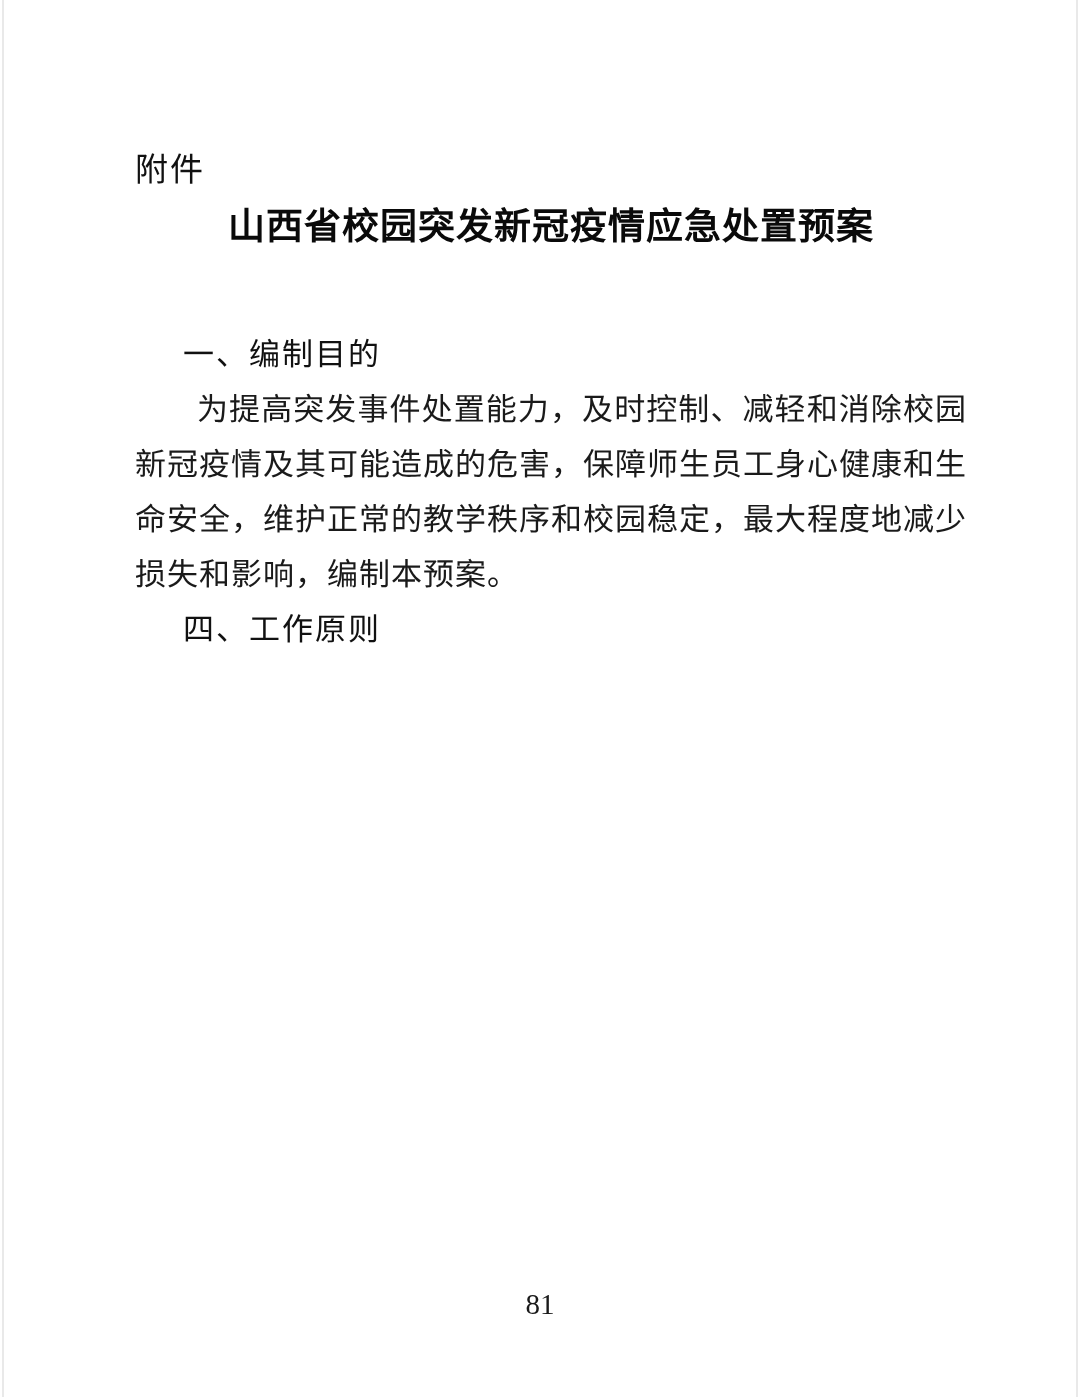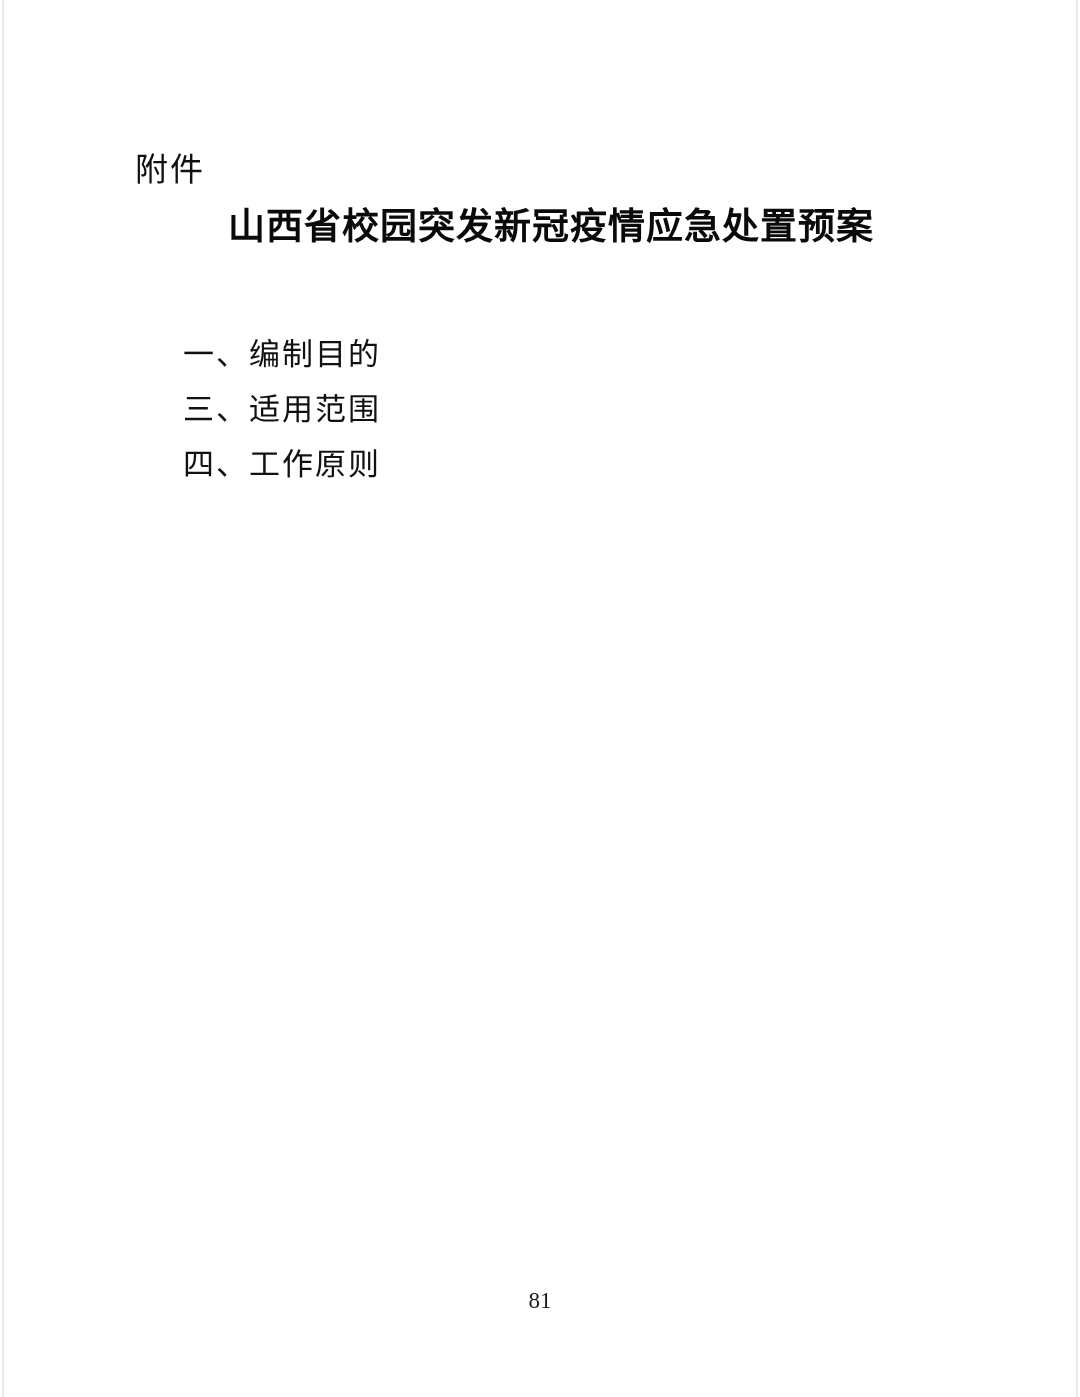--- a/index.html
+++ b/index.html
@@ -82,47 +82,47 @@
     word-break: break-all;
   }
 
   .page-number {
     position: absolute;
     left: 0;
     right: 0;
     top: 1288px;
     text-align: center;
     font-family: "Liberation Serif", "DejaVu Serif", serif;
-    font-size: 23px;
+    font-size: 29px;
     color: #1a1a1a;
   }
 </style>
 </head>
 <body>
 
 <div class="edge-line edge-left"></div>
 <div class="edge-line edge-right"></div>
 
 <div class="page">
 
   <div class="attachment-label">附件</div>
 
   <h1 class="doc-title">山西省校园突发新冠疫情应急处置预案</h1>
 
   <div class="sections">
 
     <section>
       <h2 class="section-heading">一、编制目的</h2>
+      <p class="para">为提高突发事件处置能力，及时控制、减轻和消除校园新冠疫情及其可能造成的危害，保障师生员工身心健康和生命安全，维护正常的教学秩序和校园稳定，最大程度地减少损失和影响，编制本预案。</p>
     </section>
 
     <section>
     </section>
 
     <section>
-      <h2 class="section-heading">三、适用范围</h2>
     </section>
 
     <section>
       <h2 class="section-heading">四、工作原则</h2>
     </section>
 
   </div>
 </div>
 
 <div class="page-number">81</div>

